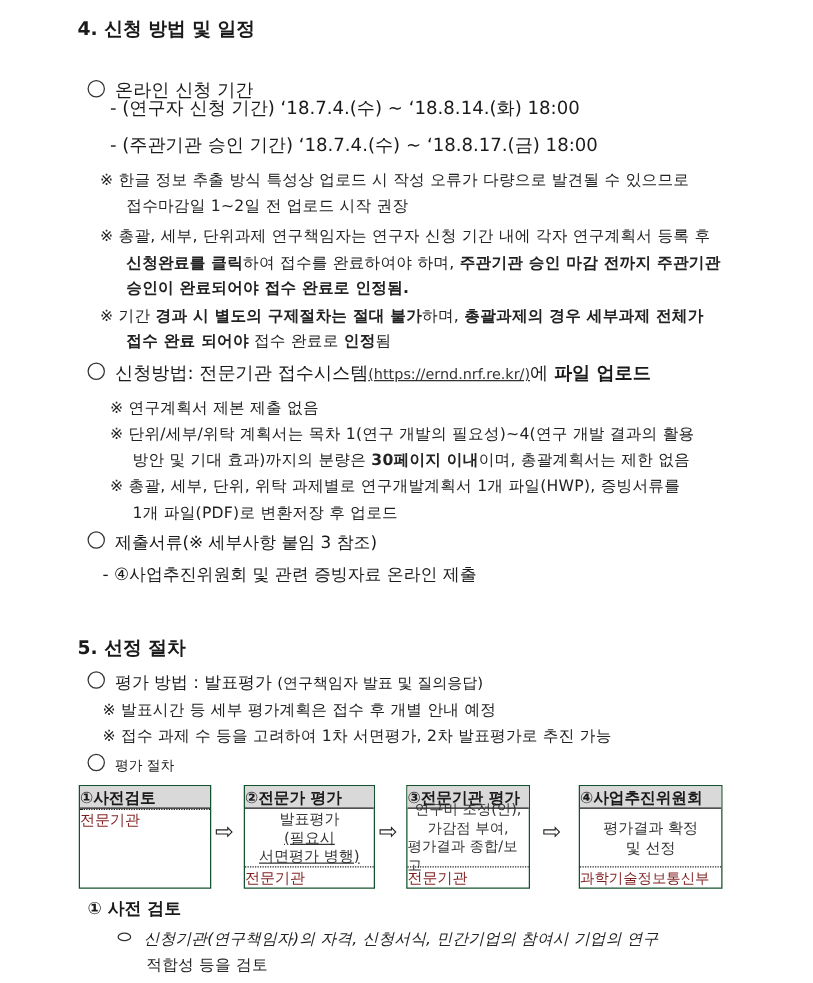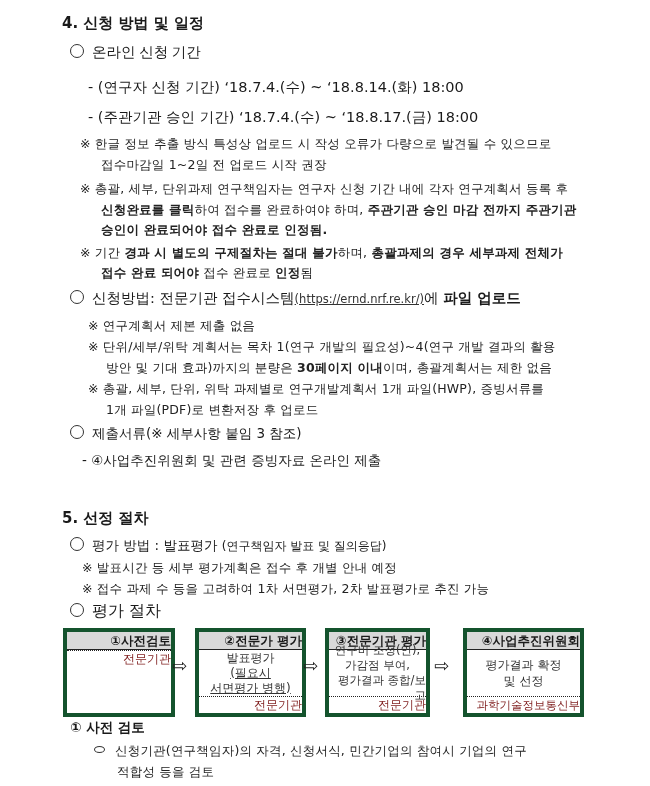--- a/index.html
+++ b/index.html
@@ -8,32 +8,32 @@
   .ln { position:absolute; white-space:nowrap; font-size:13px; line-height:16px; }
   .h1 { font-size:15px; font-weight:bold; }
   .h2 { font-size:14.5px; }
   .date { font-size:14.5px; }
   .note { font-size:12.5px; color:#222; letter-spacing:0.2px; }
   .b { font-weight:bold; }
   .u { text-decoration:underline; }
   .circle { display:inline-block; width:12px; height:12px; border:1.3px solid #333; border-radius:50%; vertical-align:-1px; margin-right:8px; }
   .smallcirc { display:inline-block; width:9px; height:5px; border:1.2px solid #333; border-radius:50%; vertical-align:2px; margin-right:10px; }
 
-  .box { position:absolute; border:4px solid #14532d; background:#fff; font-size:12px; text-align:right; }
+  .box { position:absolute; border:1px solid #14532d; background:#fff; font-size:12px; text-align:left; }
   .box .hd { height:17px; line-height:17px; background:#d9d9d9; border-bottom:1px solid #222; font-weight:bold; font-size:12.5px; }
   .box .bd { display:flex; flex-direction:column; justify-content:center; align-items:center; line-height:16px; color:#333; }
   .box .ft { border-top:1px dotted #222; height:16px; line-height:16px; color:#7f1d1d; }
   .arrow { position:absolute; font-size:18px; line-height:18px; color:#222; }
 </style>
 </head>
 <body>
 
 <div class="ln h1" style="left:62px;top:15px;">4. 신청 방법 및 일정</div>
 
-<div class="ln h2" style="left:70px;top:44px;font-family:Liberation Serif, serif;">
+<div class="ln h2" style="left:70px;top:64px;">
   <span class="circle"></span><span>온라인 신청 기간</span>
 </div>
 <div class="ln date" style="left:88px;top:79px;">- (연구자 신청 기간) ‘18.7.4.(수) ~ ‘18.8.14.(화) 18:00</div>
 <div class="ln date" style="left:88px;top:109px;">- (주관기관 승인 기간) ‘18.7.4.(수) ~ ‘18.8.17.(금) 18:00</div>
 
 <div class="ln note" style="left:80px;top:136px;">※ 한글 정보 추출 방식 특성상 업로드 시 작성 오류가 다량으로 발견될 수 있으므로</div>
 <div class="ln note" style="left:101px;top:157px;">접수마감일 1~2일 전 업로드 시작 권장</div>
 
 <div class="ln note" style="left:80px;top:181px;">※ 총괄, 세부, 단위과제 연구책임자는 연구자 신청 기간 내에 각자 연구계획서 등록 후</div>
 <div class="ln note" style="left:101px;top:202px;">
@@ -65,21 +65,21 @@
 <div class="ln" style="left:82px;top:452px;font-size:13.5px;">- ④사업추진위원회 및 관련 증빙자료 온라인 제출</div>
 
 <div class="ln h1" style="left:62px;top:510px;">5. 선정 절차</div>
 
 <div class="ln" style="left:70px;top:537px;font-size:13.5px;">
   <span class="circle"></span><span>평가 방법 : 발표평가 </span><span style="font-size:12px;">(연구책임자 발표 및 질의응답)</span>
 </div>
 <div class="ln note" style="left:82px;top:560px;">※ 발표시간 등 세부 평가계획은 접수 후 개별 안내 예정</div>
 <div class="ln note" style="left:82px;top:581px;">※ 접수 과제 수 등을 고려하여 1차 서면평가, 2차 발표평가로 추진 가능</div>
 
-<div class="ln" style="left:70px;top:603px;font-size:16px;">
+<div class="ln" style="left:70px;top:603px;font-size:11px;">
   <span class="circle"></span><span>평가 절차</span>
 </div>
 
 <div class="box" style="left:63px;top:628px;width:104px;height:81px;">
   <div class="hd">①사전검토</div>
   <div class="ft">전문기관</div>
 </div>
 <div class="arrow" style="left:172px;top:657px;">⇨</div>
 
 <div class="box" style="left:195px;top:628px;width:103px;height:81px;">
@@ -107,16 +107,16 @@
 <div class="box" style="left:463px;top:628px;width:113px;height:81px;">
   <div class="hd">④사업추진위원회</div>
   <div class="bd" style="height:46px;">
     <div>평가결과 확정</div>
     <div>및 선정</div>
   </div>
   <div class="ft" style="font-size:11.5px;">과학기술정보통신부</div>
 </div>
 
 <div class="ln" style="left:70px;top:719px;font-size:13.5px;font-weight:bold;">① 사전 검토</div>
-<div class="ln note" style="left:94px;top:743px;">
+<div class="ln note" style="left:94px;top:743px;font-style:italic;">
   <span class="smallcirc"></span><span>신청기관(연구책임자)의 자격, 신청서식, 민간기업의 참여시 기업의 연구</span>
 </div>
 <div class="ln note" style="left:117px;top:764px;">적합성 등을 검토</div>
 
 </body></html>

